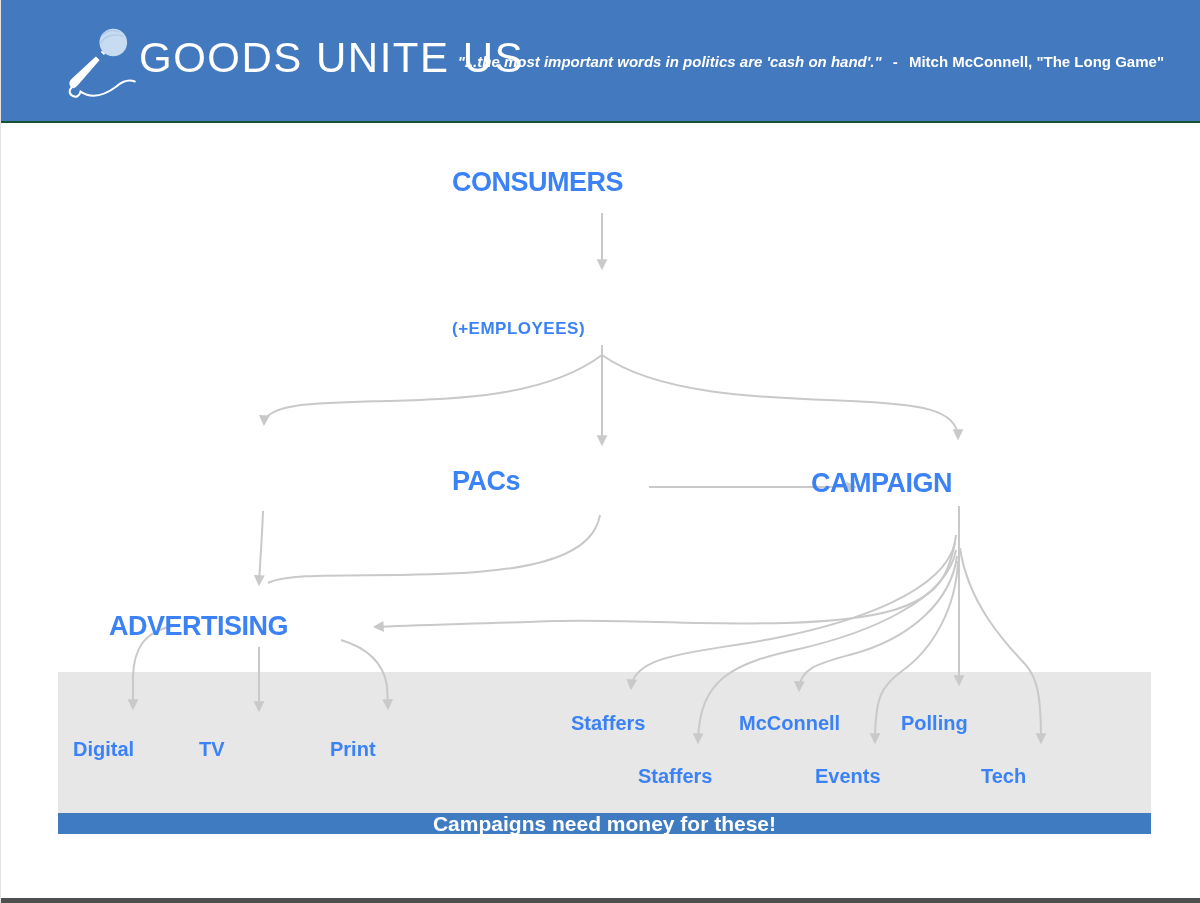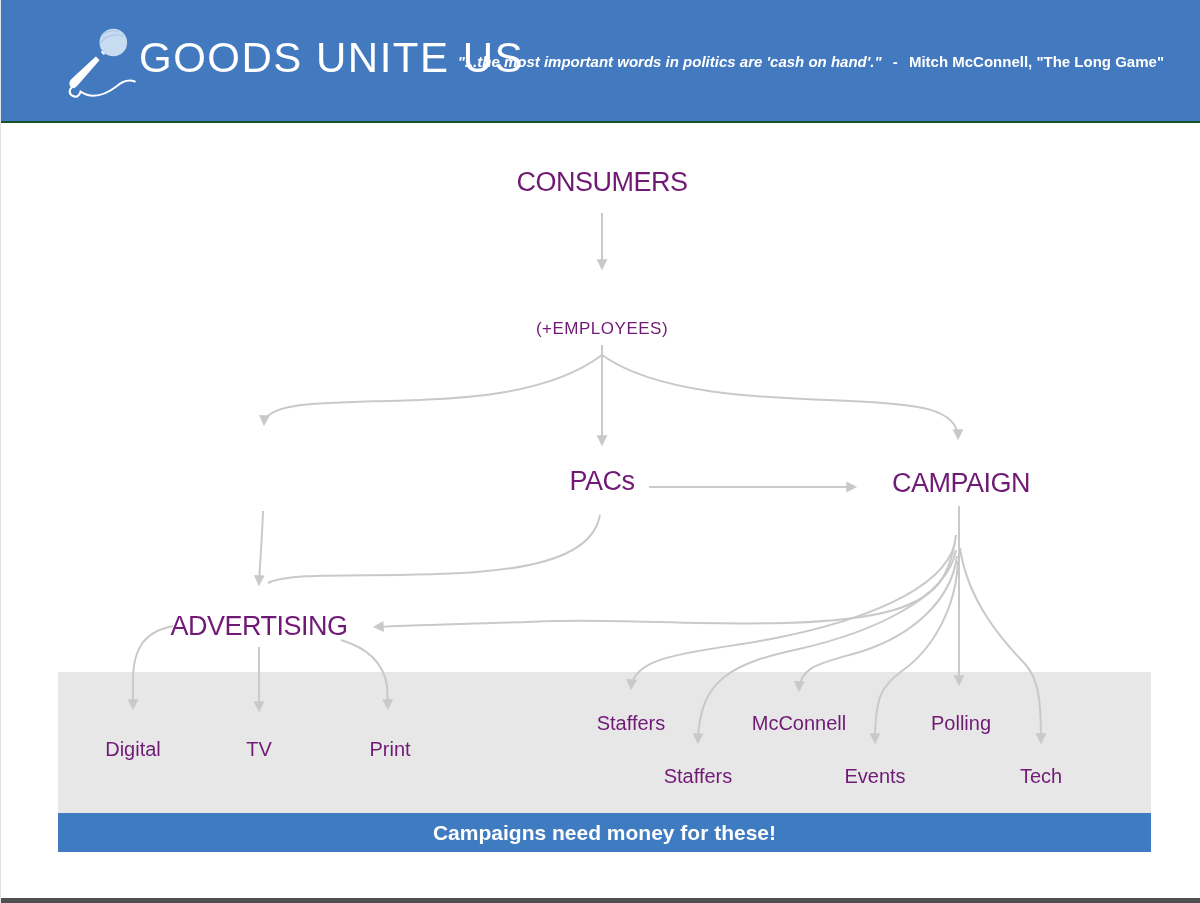--- a/index.html
+++ b/index.html
@@ -25,30 +25,30 @@
   .quote-text{font-style:italic;}
   .quote-sep{font-style:normal;padding:0 7px;}
   .quote-attr{font-style:normal;}
   
   .band{
     position:absolute;left:57px;top:672px;width:1093px;height:141px;
     background:#E7E7E7;z-index:0;
   }
   .edges-svg{position:absolute;left:0;top:0;width:1200px;height:903px;z-index:1;pointer-events:none;}
   .node{
-    position:absolute;z-index:2;color:#701a75;font-weight:400;letter-spacing:-0.5px;
-    text-align:center;line-height:1.08;
+    position:absolute;z-index:2;color:#3b82f6;font-weight:700;letter-spacing:-0.5px;
+    line-height:1.08;
   }
   .n-lg{font-size:27px;}
   .n-xl{font-size:30px;}
   .n-sub{font-size:17px;letter-spacing:0.5px;}
   .n-sm{font-size:20px;letter-spacing:0;}
   
   .banner{
-    position:absolute;left:57px;top:813px;width:1093px;height:39px;z-index:2;
+    position:absolute;left:57px;top:813px;width:1093px;height:21px;z-index:2;
     background:#3F7BC1;color:#ffffff;font-size:21px;font-weight:700;
     display:flex;align-items:center;justify-content:center;
   }
   .bottom-line{
     position:absolute;left:0;top:898px;width:1200px;height:5px;background:#4F4F4F;z-index:3;
   }
 </style>
 </head>
 <body>
 

